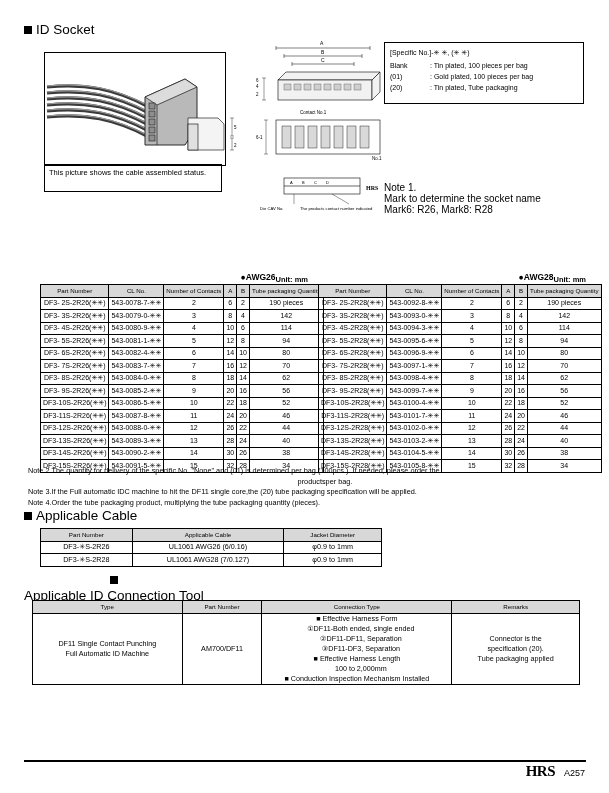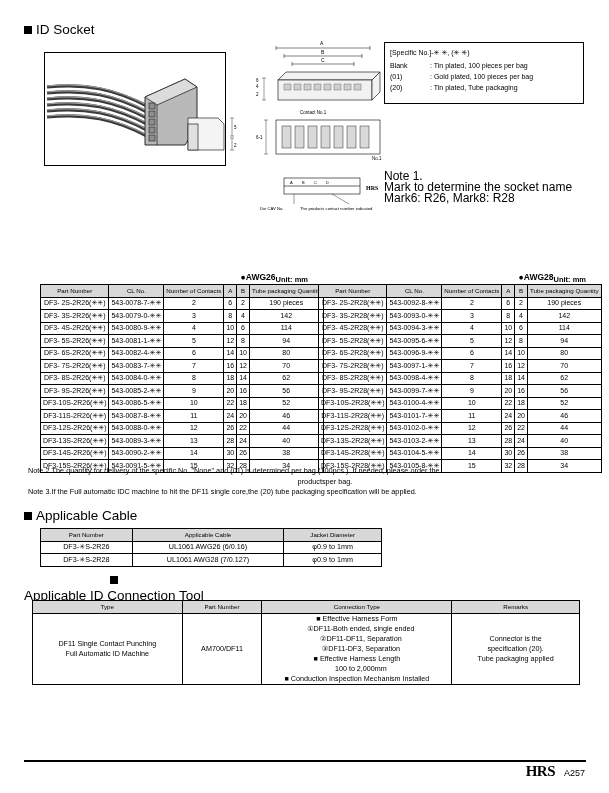--- a/index.html
+++ b/index.html
@@ -44,22 +44,22 @@
   .spec-box{
     position:absolute;left:360px;top:4px;width:200px;height:62px;
     border:1px solid #000;padding:4px 5px;box-sizing:border-box;
     font-size:7px;line-height:11px;
   }
   .spec-row{display:flex;}
   .spec-row .k{width:40px;flex:none;}
   .spec-row .v{flex:1;}
 
   .note1{
-    position:absolute;left:360px;top:133px;width:200px;
-    font-size:12px;line-height:11px;
+    position:absolute;left:360px;top:144px;width:200px;
+    font-size:10px;line-height:11px;
   }
 
   
   .unit{font-size:7.5px;font-weight:bold;text-align:right;}
   table.tbl{
     border-collapse:collapse;font-size:7px;
   }
   table.tbl th, table.tbl td{
     border:1px solid #000;padding:0 2px;text-align:center;
     height:11.5px;line-height:10px;white-space:nowrap;
@@ -156,20 +156,21 @@
           <rect x="104" y="50" width="6" height="6"></rect>
           <rect x="104" y="58" width="6" height="6"></rect>
           <rect x="104" y="66" width="6" height="6"></rect>
           <rect x="104" y="74" width="6" height="6"></rect>
           <rect x="104" y="82" width="6" height="6"></rect>
         </g>
         <line x1="112" y1="52" x2="112" y2="92" stroke="#2b2b2b" stroke-width="0.8"></line>
       </svg>
     </div>
 
+    <div class="caption-box">This picture shows the cable assembled status.</div>
 
     <div class="drawing">
       <svg width="150" height="215" viewBox="0 0 150 215" xmlns="http://www.w3.org/2000/svg" font-family="Liberation Sans" font-size="5">
 
         <g stroke="#000" fill="none" stroke-width="0.5">
           <line x1="22" y1="10" x2="116" y2="10"></line>
           <path d="M22 8 l0 4 M116 8 l0 4"></path>
           <text x="66" y="7" font-size="5" fill="#000" stroke="none">A</text>
           <line x1="30" y1="18" x2="108" y2="18"></line>
           <path d="M30 16 l0 4 M108 16 l0 4"></path>
@@ -559,20 +560,21 @@
             <td>34</td>
           </tr>
         </tbody>
     </table>
   </div>
 
   <div class="notes">
     <div>Note 2.The quantity for delivery of the specific No. "None" and (01) is determined per bag (100pcs.). If needed, please order the</div>
     <div class="ind">productsper bag.</div>
     <div>Note 3.If the Full automatic IDC machine to hit the DF11 single core,the (20) tube packaging specification will be applied.</div>
+    <div>Note 4.Order the tube packaging product, multiplying the tube packaging quantity (pieces).</div>
   </div>
 
   <div class="h-sec" id="cable-sec">
     <span class="sq"></span>
     <span class="txt">Applicable Cable</span>
   </div>
 
   <div id="cable-tbl-wrap">
     <table class="tbl tbl-cable">
       <colgroup>

